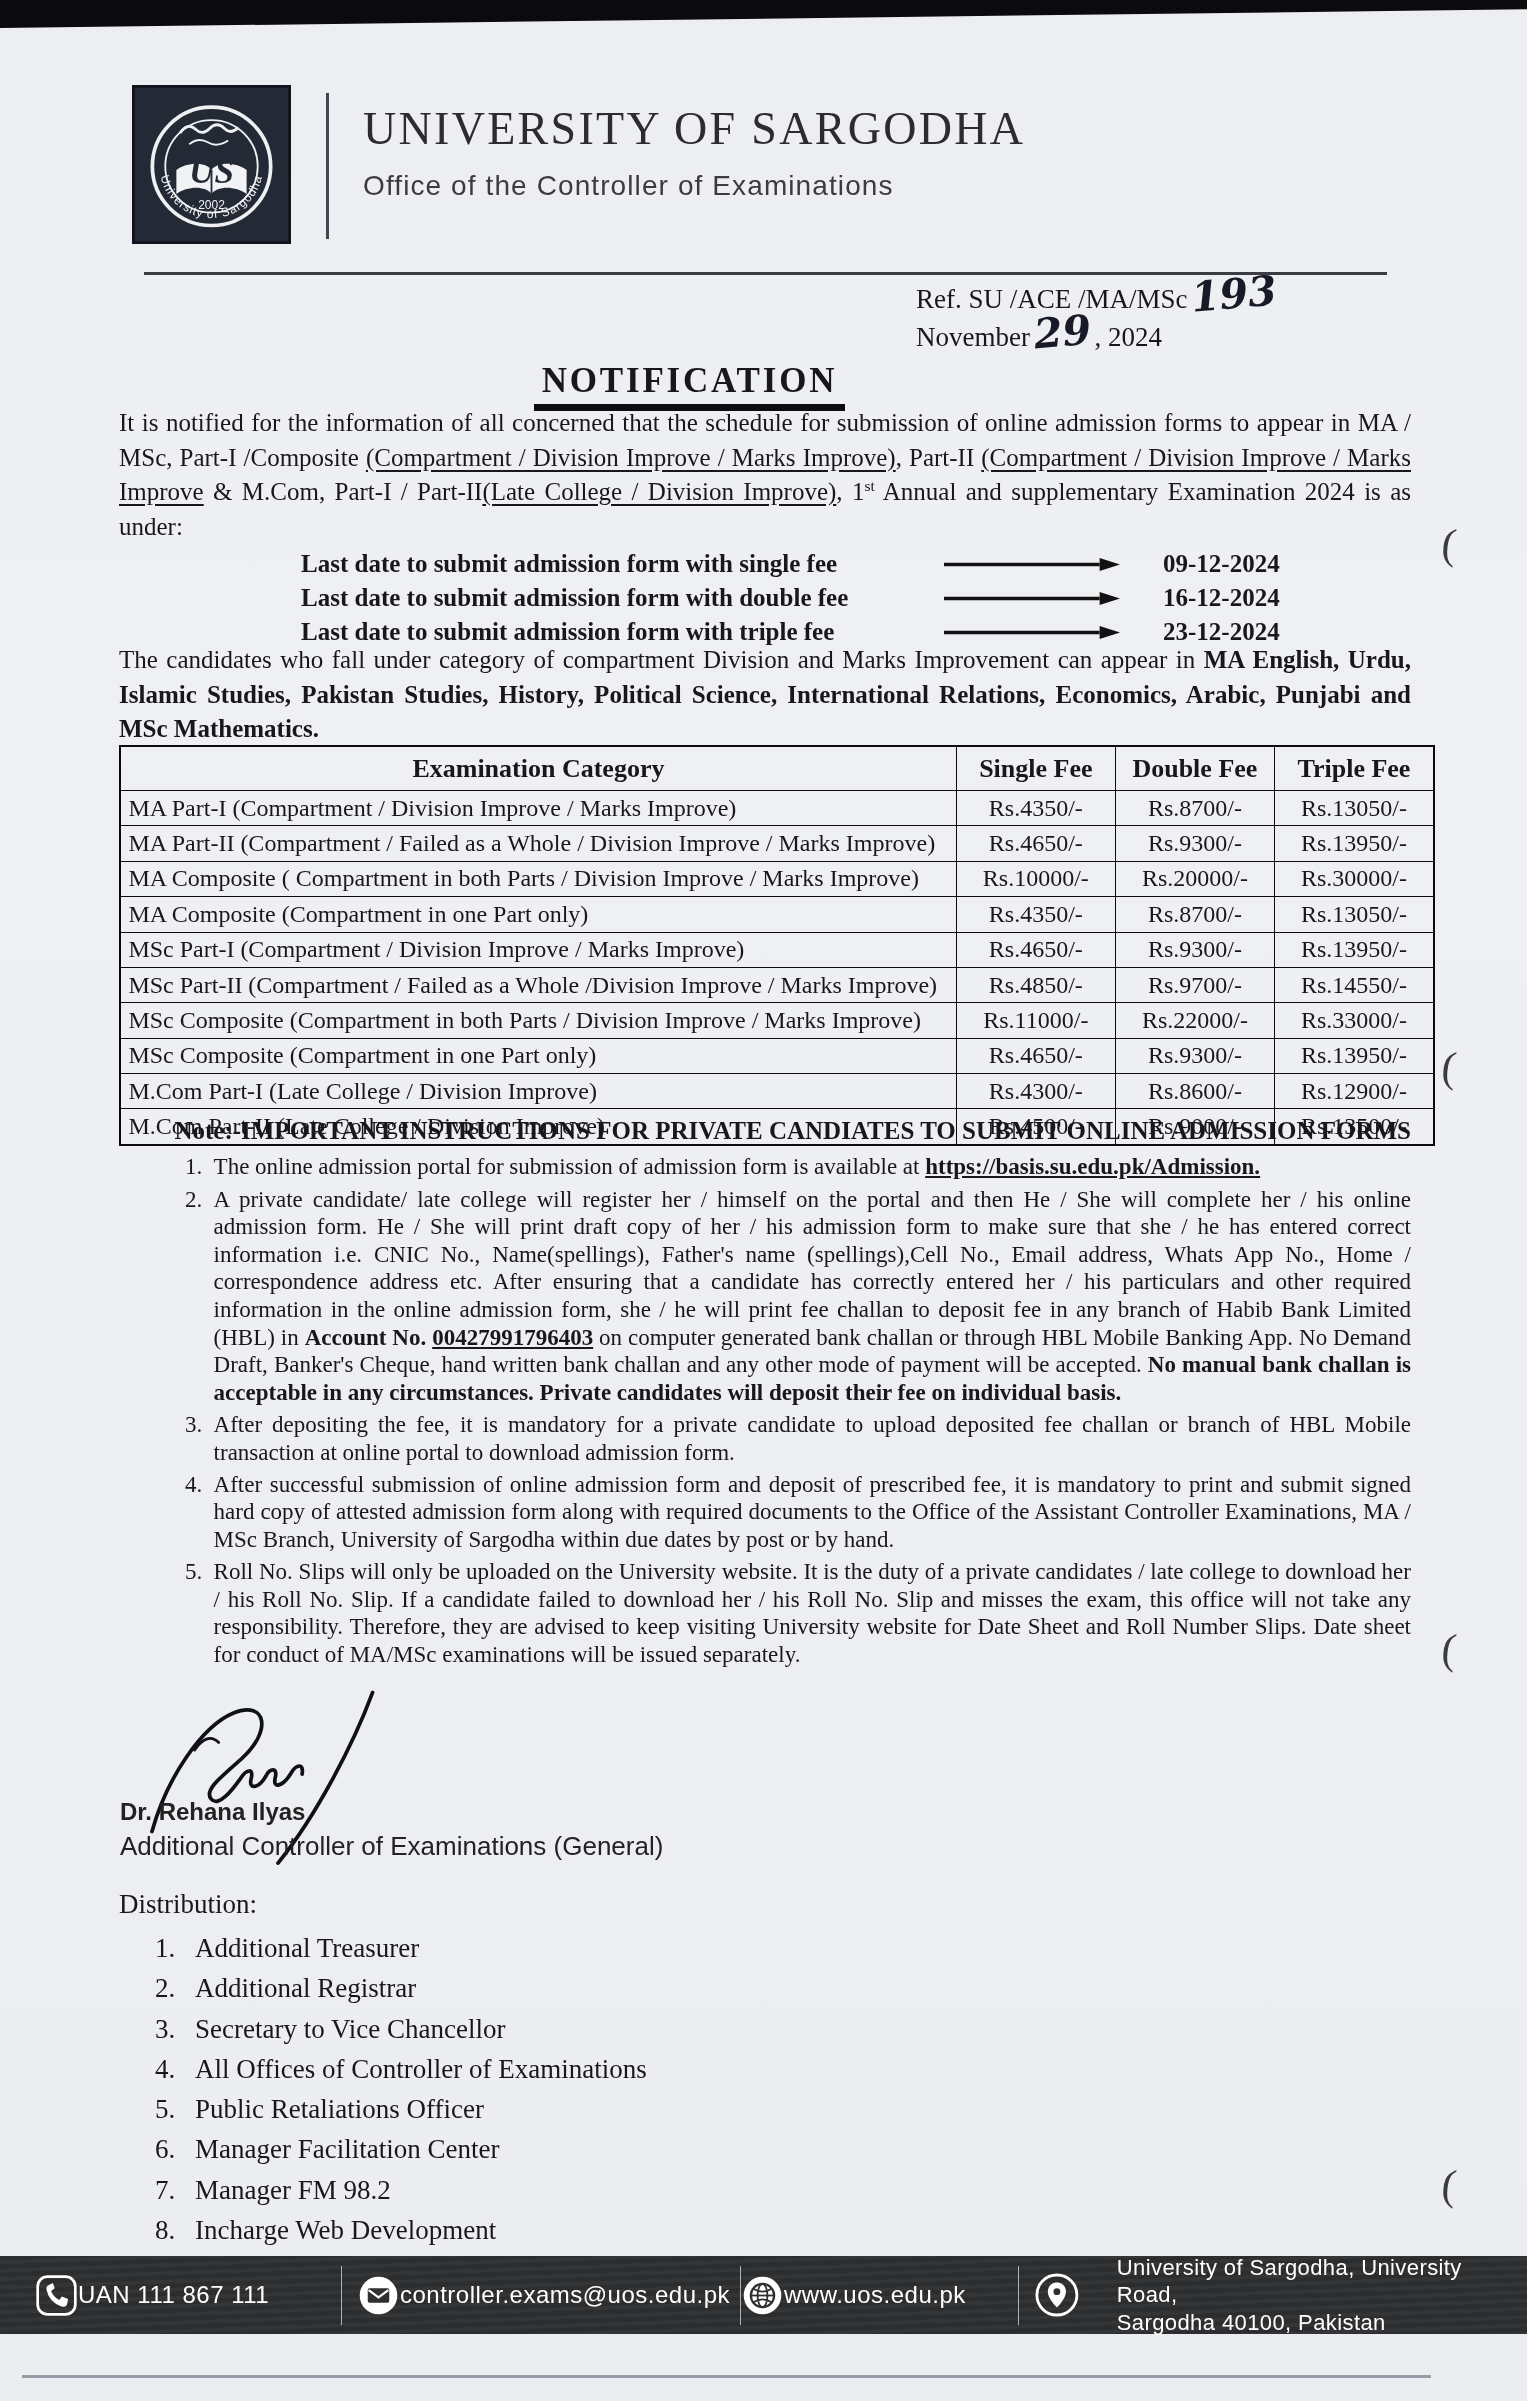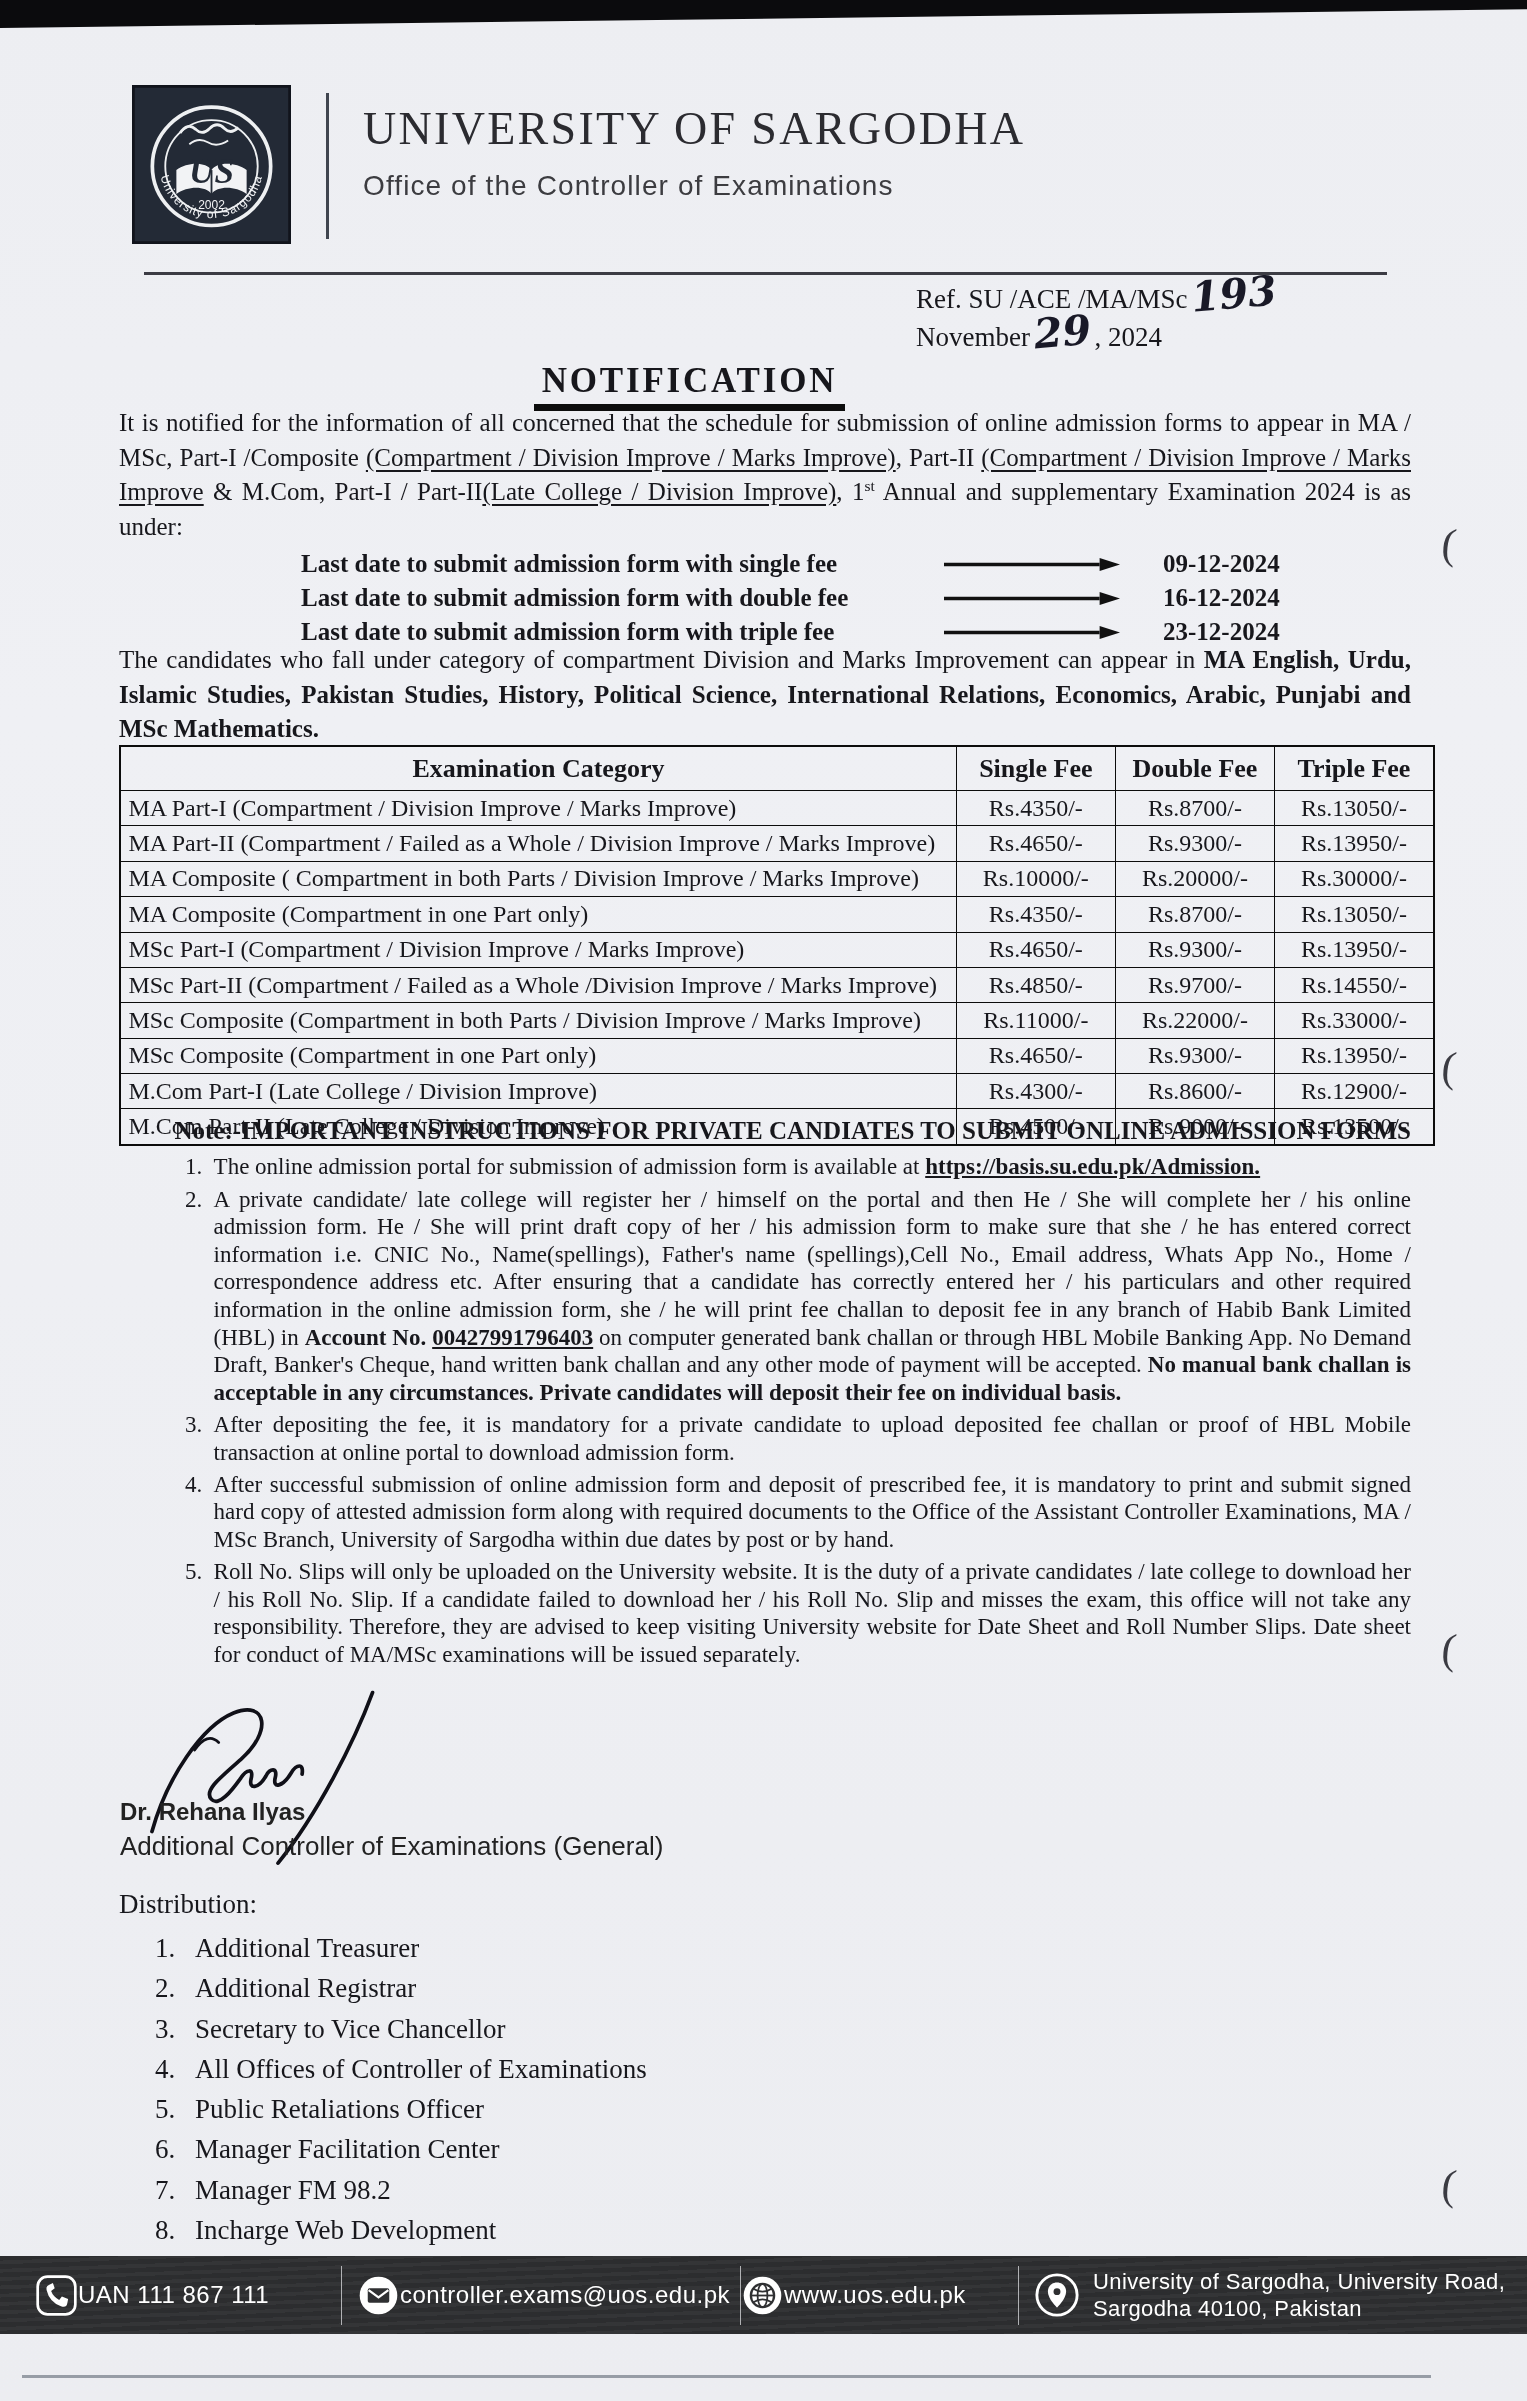--- a/index.html
+++ b/index.html
@@ -65,21 +65,21 @@
   
   .footer-bar{position:absolute;left:0;top:2256px;width:1527px;height:78px;
               background:repeating-linear-gradient(178deg,#2c2d2f 0 4.6px,#343537 4.6px 8.3px);
               display:flex;align-items:center;font-family:"Liberation Sans",sans-serif;color:#fff;}
   .f-cell{display:flex;align-items:center;height:59px;box-sizing:border-box;}
   .f-sep{border-left:1.9px solid rgba(220,222,226,.75);}
   .f-cell .txt{font-size:24px;letter-spacing:0.5px;white-space:nowrap;}
   .f-phone{width:341px;padding-left:35px;}
   .f-email{width:399px;padding-left:15px;}
   .f-www{width:278px;}
-  .f-addr{flex:1;padding-left:15px;}
+  .f-addr{flex:1;padding-left:15px;gap:24px;}
   .addr-txt{margin-left:13px;font-size:22px;line-height:1.25;letter-spacing:0.4px;}
   .bottom-rule{position:absolute;left:22px;top:2375px;width:1409px;height:2.8px;background:#979da6;}
 </style>
 </head>
 <body>
 
 <div class="page">
 
   <div class="top-strip"></div>
 
@@ -228,21 +228,21 @@
           <td class="fee">Rs.13500/-</td>
         </tr>
   </tbody>
     </table>
 
   <div class="textcol notes">
     <div class="notes-heading">Note:-IMPORTANT INSTRUCTIONS FOR PRIVATE CANDIATES TO SUBMIT ONLINE ADMISSION FORMS</div>
     <ol>
       <li><span>The online admission portal for submission of admission form is available at </span><span class="bu">https://basis.su.edu.pk/Admission.</span></li>
       <li><span>A private candidate/ late college will register her / himself on the portal and then He / She will complete her / his online admission form. He / She  will print draft copy of her / his admission form to make sure that she / he has entered correct information i.e. CNIC No., Name(spellings), Father's name (spellings),Cell No., Email address, Whats App No., Home / correspondence address etc.  After ensuring that a candidate has correctly entered her / his particulars and other required information in the online admission form, she / he will print fee challan to deposit fee in any branch of Habib Bank Limited (HBL) in </span><span class="b">Account No. </span><span class="bu">00427991796403</span><span> on computer generated bank challan or through HBL Mobile Banking App. No Demand Draft, Banker's Cheque, hand written bank challan and any other mode of payment will be accepted. </span><span class="b">No manual bank challan is acceptable in any circumstances. Private candidates will deposit their fee on individual basis.</span></li>
-      <li>After depositing the fee, it is mandatory for a private candidate to upload deposited fee challan or proof of HBL Mobile transaction at online portal to download admission form.</li>
+      <li>After depositing the fee, it is mandatory for a private candidate to upload deposited fee challan or branch of HBL Mobile transaction at online portal to download admission form.</li>
       <li>After successful submission of online admission form and deposit of prescribed fee, it is mandatory to print and submit signed hard copy of attested admission form along with required documents to the Office of the Assistant Controller Examinations, MA / MSc Branch, University of Sargodha within due dates by post or by hand.</li>
       <li>Roll No. Slips will only be uploaded on the University website. It is the duty of a private candidates / late college to download her / his Roll No. Slip. If a candidate failed to download her / his Roll No. Slip and misses the exam, this office will not take any responsibility. Therefore, they are advised to keep visiting University website for Date Sheet and Roll Number Slips. Date sheet for conduct of MA/MSc examinations will be issued separately.</li>
     </ol>
   </div>
 
   <svg class="sig-svg" width="278" height="181" viewBox="0 0 300 195">
     <path d="M14,158 C30,100 68,44 102,30 C138,16 144,50 110,80 C86,101 70,114 78,123 C86,132 100,114 110,100 C116,91 124,89 121,101 C118,113 129,112 137,98 C141,90 150,88 147,100 C144,112 155,110 164,95 C170,85 178,84 176,96" fill="none" stroke="#101018" stroke-width="4" stroke-linecap="round"></path>
     <path d="M252,8 C232,62 192,140 150,192" fill="none" stroke="#101018" stroke-width="4" stroke-linecap="round"></path>
     <path d="M60,70 q14,-20 26,-8" fill="none" stroke="#101018" stroke-width="3" stroke-linecap="round"></path>
   </svg>

